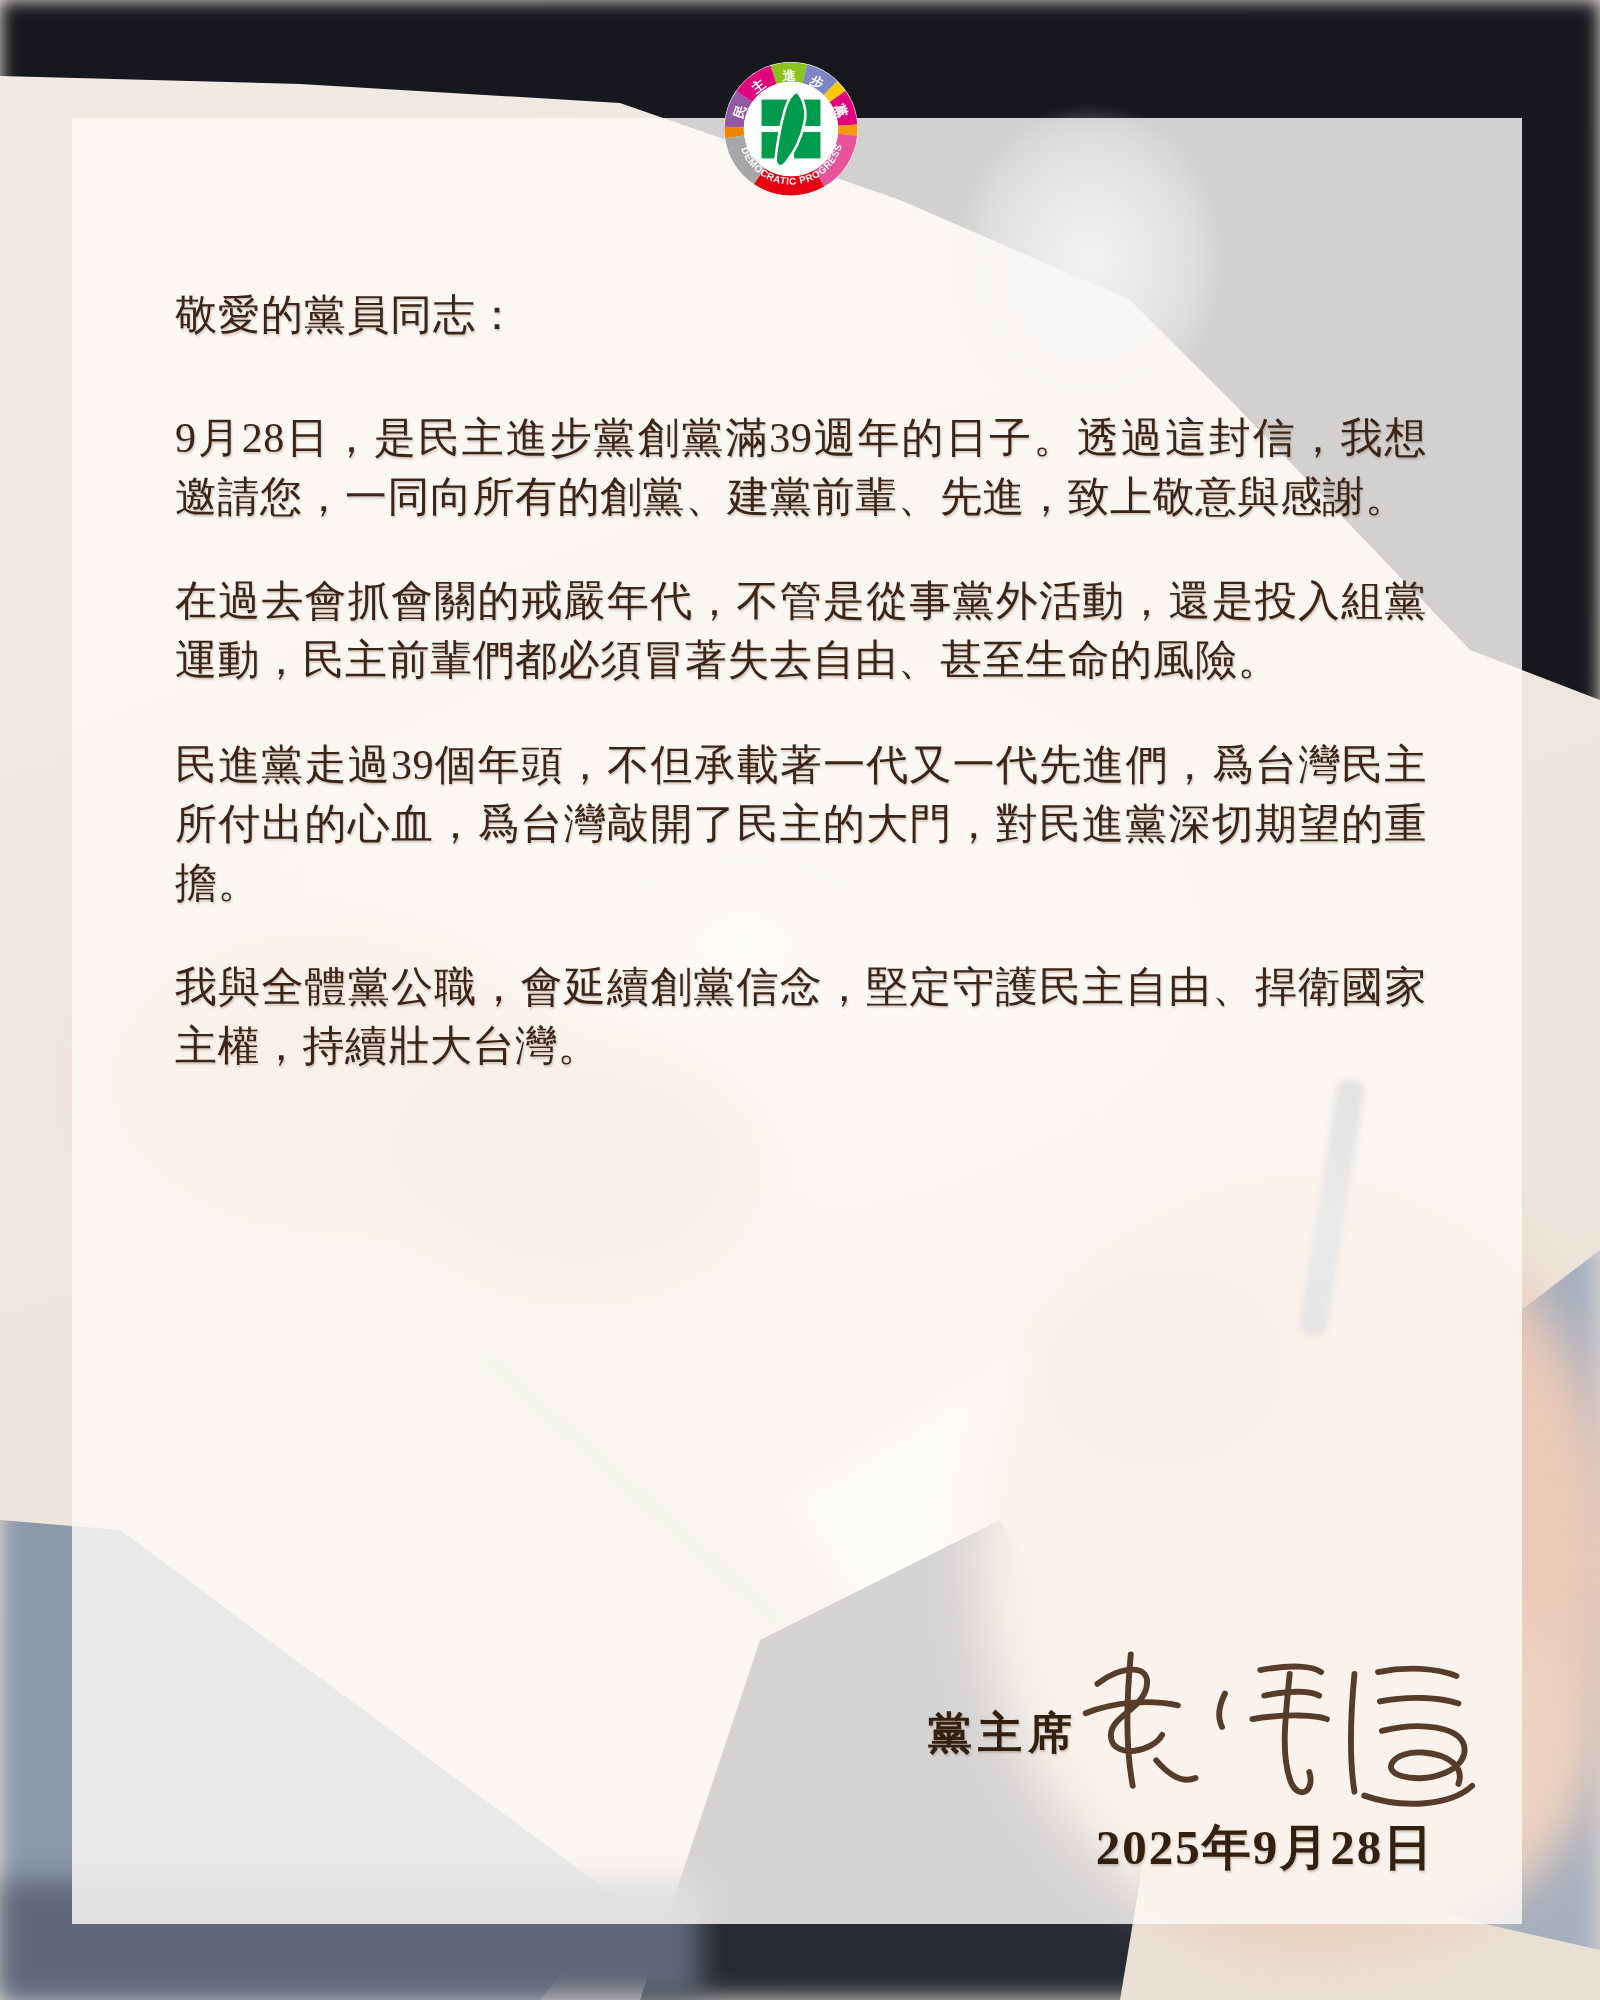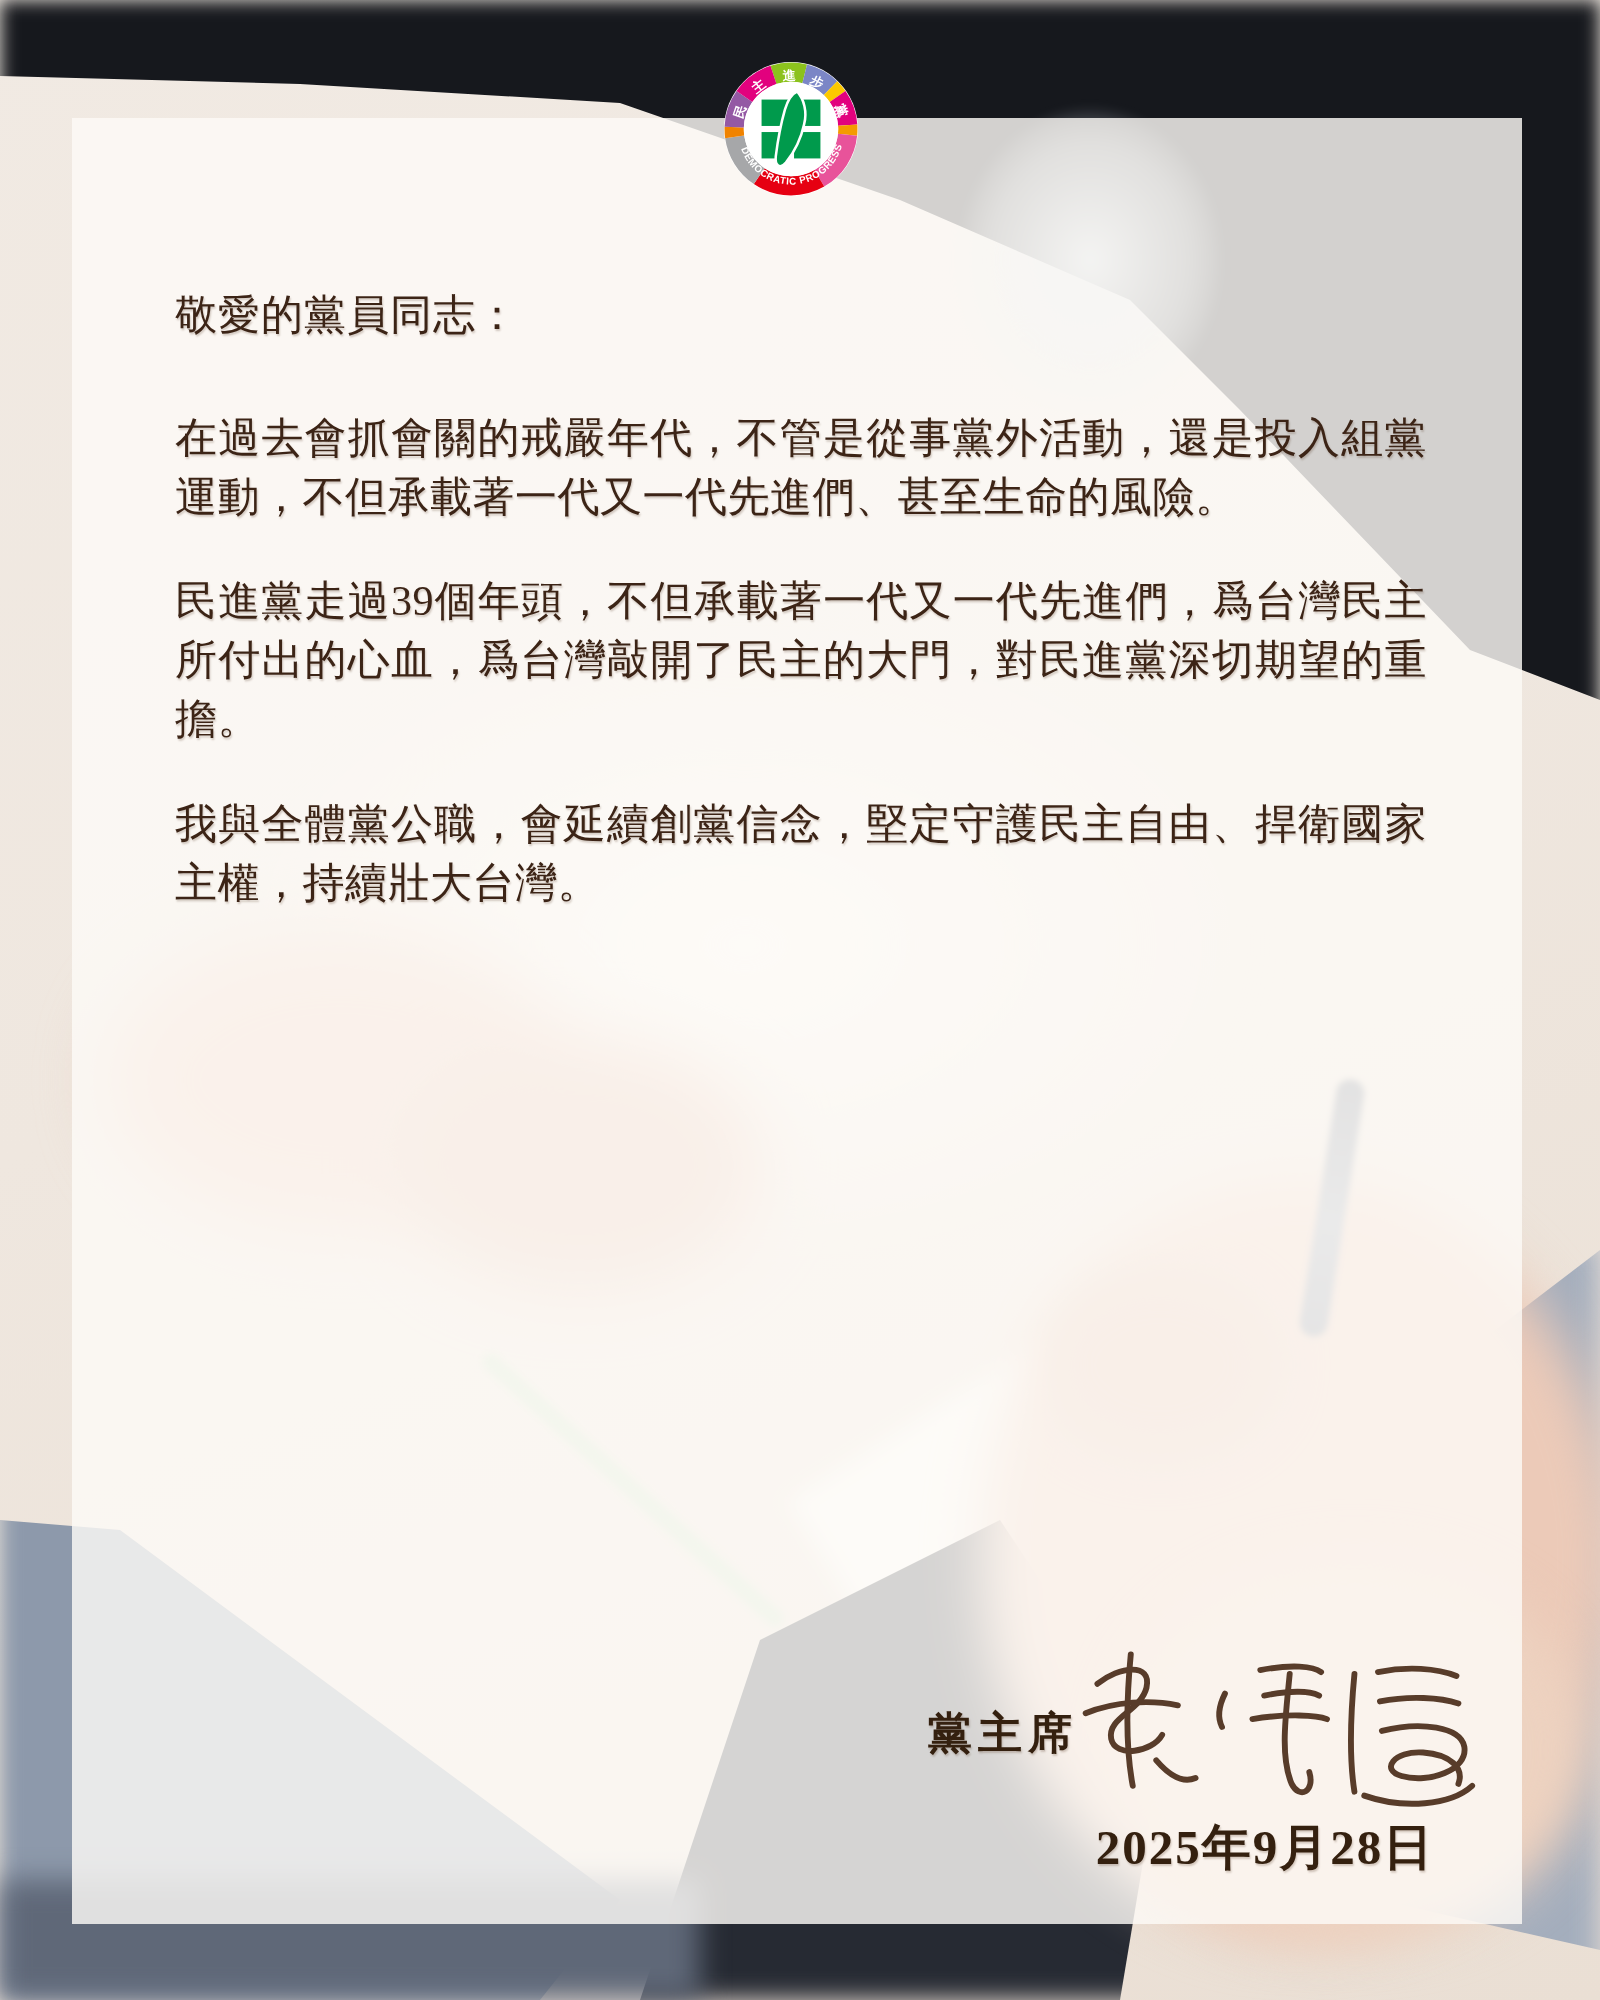--- a/index.html
+++ b/index.html
@@ -128,21 +128,22 @@
       <path id="engArc" d="M 17 84 A 52 52 0 0 0 117 84" fill="none"></path>
       <text font-family="Liberation Sans, sans-serif" font-size="9.6" font-weight="bold" fill="#ffffff" letter-spacing="0.6">
         <textPath href="#engArc" startOffset="2%">DEMOCRATIC PROGRESSIVE PARTY</textPath>
       </text>
     </svg>
   </div>
 
   <div class="letter">
     <p class="salutation">敬愛的黨員同志：</p>
     <div class="paras">
-        <p>在過去會抓會關的戒嚴年代，不管是從事黨外活動，還是投入組黨運動，不但承載著一代又一代先進們、甚至生命的風險。</p>
+        <p>9月28日，是民主進步黨創黨滿39週年的日子。透過這封信，我想邀請您，一同向所有的創黨、建黨前輩、先進，致上敬意與感謝。</p>
+        <p>在過去會抓會關的戒嚴年代，不管是從事黨外活動，還是投入組黨運動，民主前輩們都必須冒著失去自由、甚至生命的風險。</p>
         <p>民進黨走過39個年頭，不但承載著一代又一代先進們，爲台灣民主所付出的心血，爲台灣敲開了民主的大門，對民進黨深切期望的重擔。</p>
         <p>我與全體黨公職，會延續創黨信念，堅定守護民主自由、捍衛國家主權，持續壯大台灣。</p>
       </div>
   </div>
 
   <div class="sig-title">黨主席</div>
 
   <svg class="sig-svg" viewBox="0 0 420 180" fill="none" stroke="#4b2d1a" stroke-width="6" stroke-linecap="round" stroke-linejoin="round" opacity="0.92">
 
     <path d="M30,48 C52,30 86,26 80,52 C74,76 40,82 44,104 C48,124 86,118 96,100"></path>

